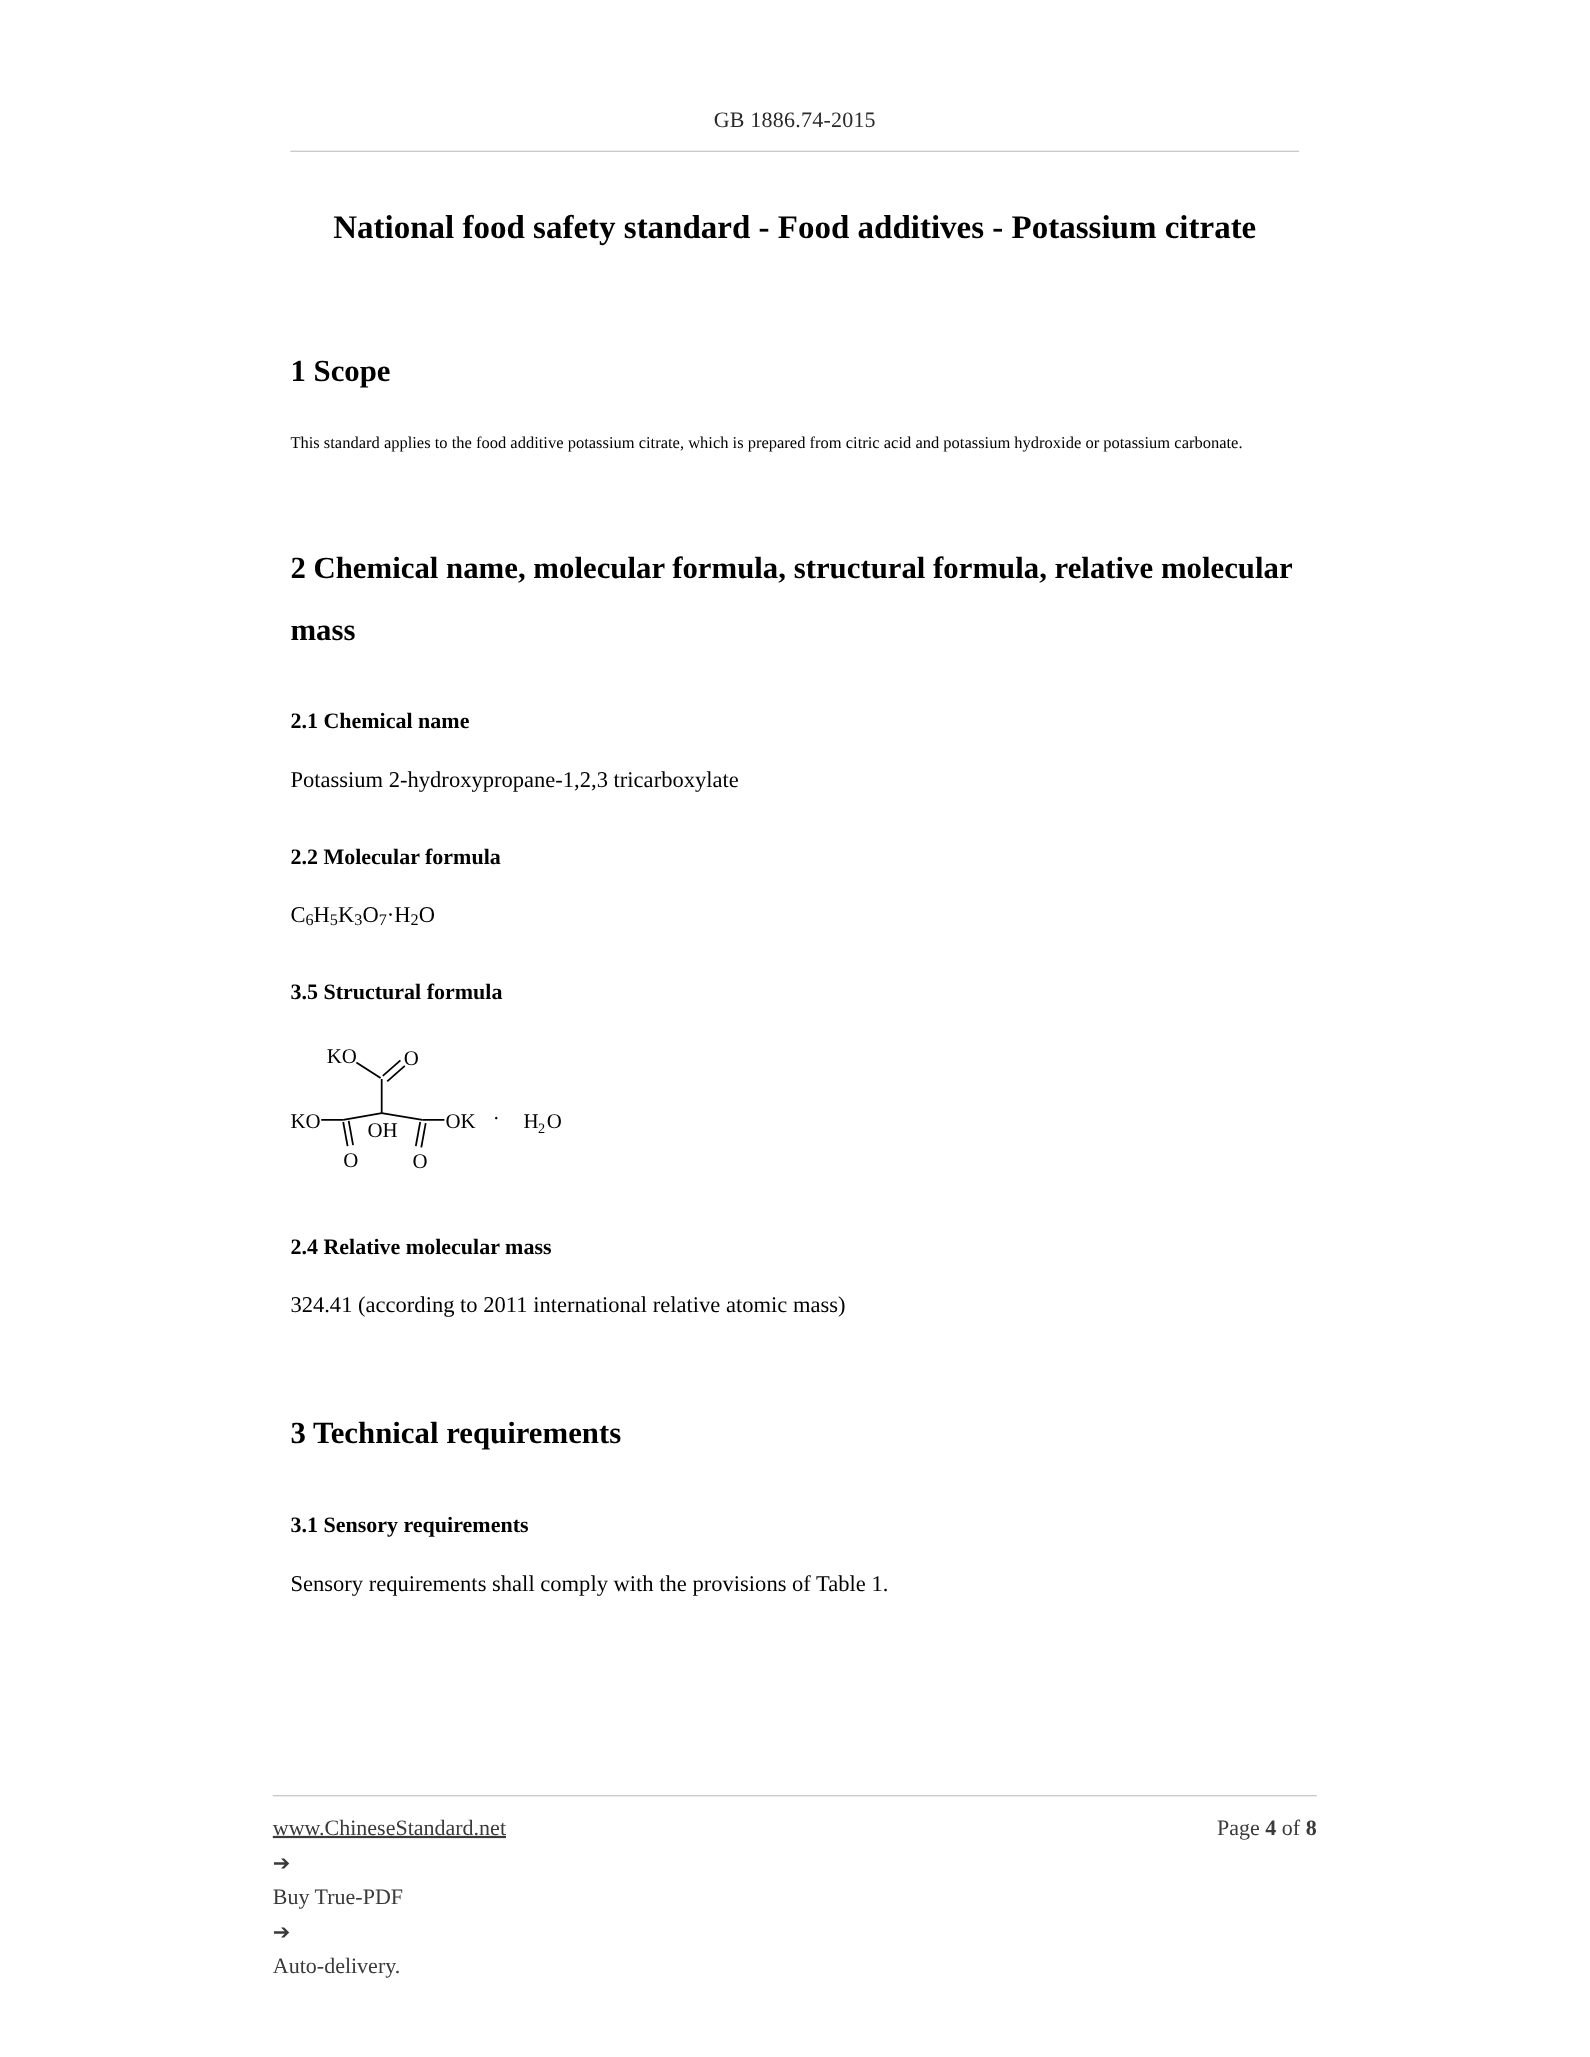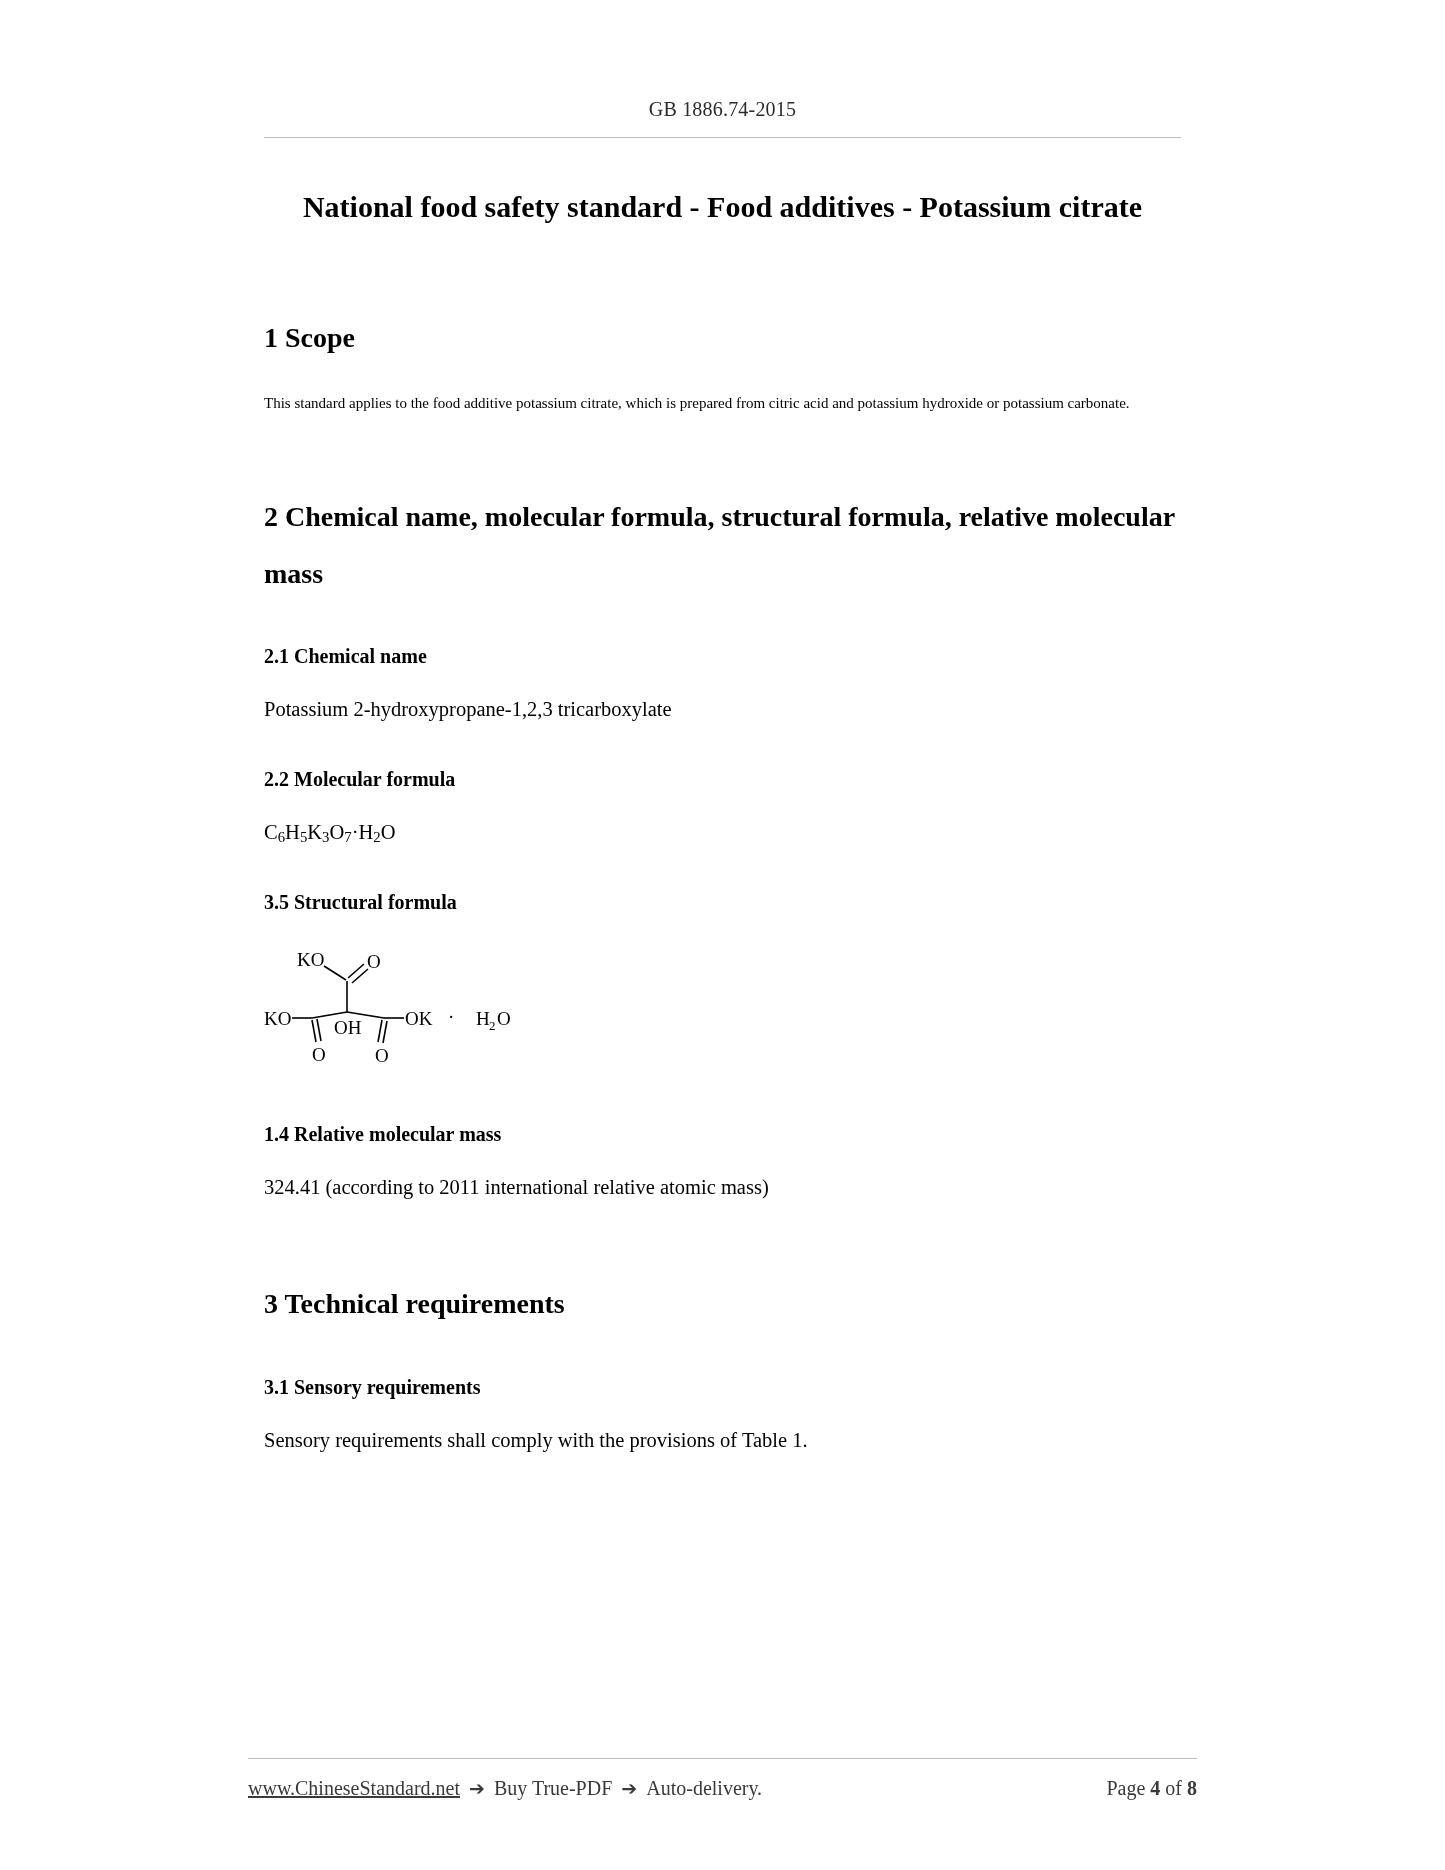--- a/index.html
+++ b/index.html
@@ -104,20 +104,21 @@
     align-items: baseline;
     justify-content: space-between;
     font-size: 20px;
     color: #3a3a3a;
   }
   .footer-left {
     display: flex;
     align-items: baseline;
     gap: 9px;
     white-space: nowrap;
+    flex-direction: column;
   }
   .footer-link {
     text-decoration: underline;
     color: #3a3a3a;
   }
   .arrow {
     font-family: "DejaVu Sans", sans-serif;
     font-size: 19px;
   }
   .footer-right {
@@ -191,21 +192,21 @@
           <text x="111" y="112">O</text>
           <text x="141" y="75">OK</text>
           <text x="184" y="73">·</text>
           <text x="212" y="75">H</text>
           <text x="225" y="80" font-size="13">2</text>
           <text x="233" y="75">O</text>
         </g>
       </svg>
     </div>
 
-    <h2 class="sub">1.4 Relative molecular mass</h2>
+    <h2 class="sub">2.4 Relative molecular mass</h2>
     <p class="plain">324.41 (according to 2011 international relative atomic mass)</p>
 
     <h1 class="sec">3 Technical requirements</h1>
 
     <h2 class="sub">3.1 Sensory requirements</h2>
     <p class="plain">Sensory requirements shall comply with the provisions of Table 1.</p>
 
   </div>
 
   <div class="footer">

